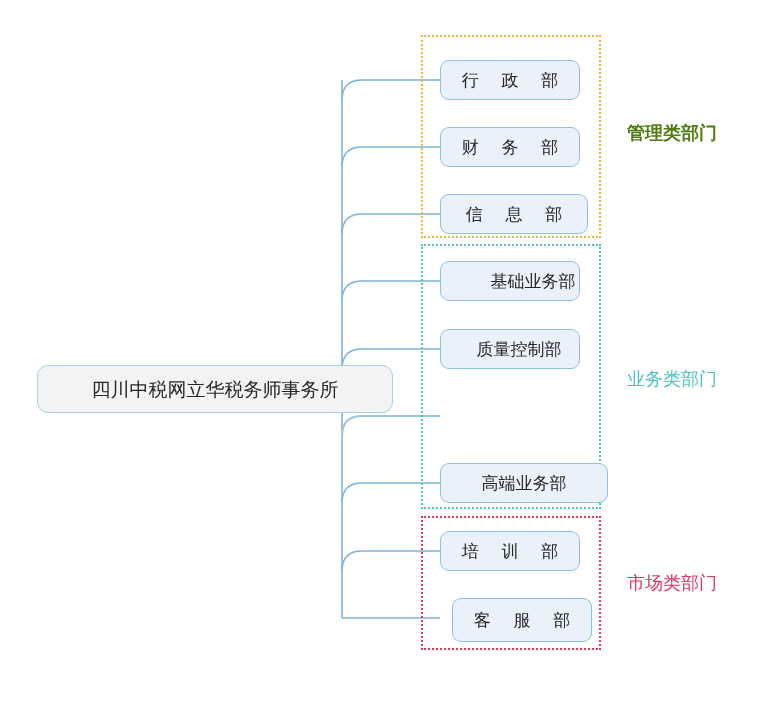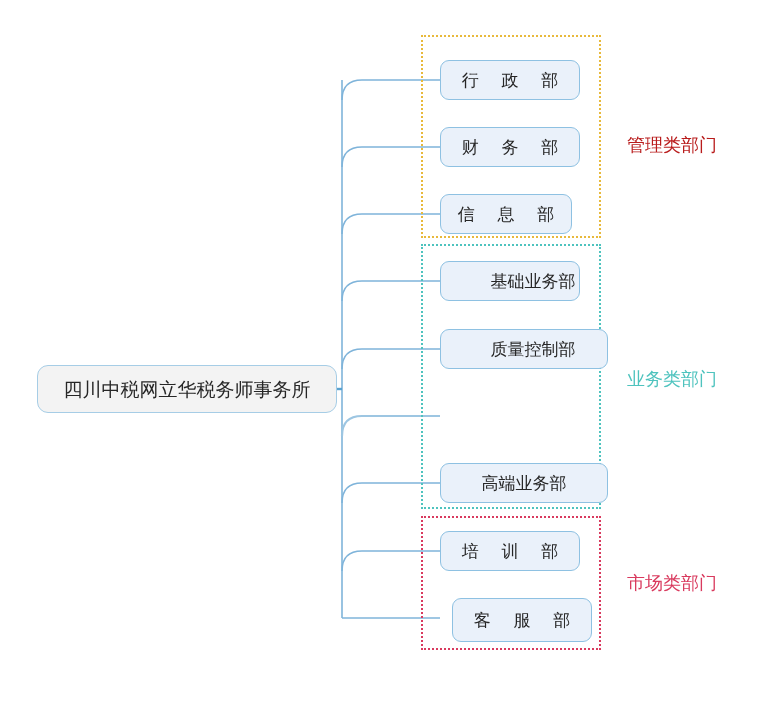--- a/index.html
+++ b/index.html
@@ -61,21 +61,21 @@
   }
 
   .root-node {
     position: absolute;
     box-sizing: border-box;
     display: flex;
     align-items: center;
     justify-content: center;
     left: 37px;
     top: 365px;
-    width: 300px;
+    width: 356px;
     height: 48px;
     border-radius: 11px;
     background: #f3f3f3;
     border: 1.3px solid #a6cde6;
     color: #262626;
     font-size: 19px;
     line-height: 1;
     white-space: nowrap;
   }
 
@@ -110,26 +110,26 @@
   </svg>
 
   <div class="group-box" style="left:421px; top:35px; width:180px; height:203px; border:2px dotted #e8b93c;"></div>
   <div class="group-box" style="left:421px; top:244px; width:180px; height:265px; border:2px dotted #4ec3be;"></div>
   <div class="group-box" style="left:421px; top:516px; width:180px; height:134px; border:2px dotted #d93a5e;"></div>
 
   <div class="root-node">四川中税网立华税务师事务所</div>
 
   <div class="node spaced" style="left:440px; top:60px; width:140px; height:40px;">行 政 部</div>
   <div class="node spaced" style="left:440px; top:127px; width:140px; height:40px;">财 务 部</div>
-  <div class="node spaced" style="left:440px; top:194px; width:132px; height:40px;">信 息 部</div>
+  <div class="node spaced" style="left:440px; top:194px; width:148px; height:40px;">信 息 部</div>
 
   <div class="node" style="left:440px; top:261px; width:140px; height:40px;padding-left:46px;">基础业务部</div>
-  <div class="node" style="left:440px; top:329px; width:168px; height:40px;padding-left:18px;">质量控制部</div>
+  <div class="node" style="left:440px; top:329px; width:140px; height:40px;padding-left:18px;">质量控制部</div>
   <div class="node" style="left:440px; top:463px; width:168px; height:40px;">高端业务部</div>
 
   <div class="node spaced" style="left:440px; top:531px; width:140px; height:40px;">培 训 部</div>
   <div class="node spaced" style="left:428px; top:598px; width:140px; height:44px;margin-left:24px;">客 服 部</div>
 
-  <div class="group-label" style="left:627px; top:136px; color:#b91c1c;">管理类部门</div>
+  <div class="group-label" style="left:627px; top:124px; color:#4d7c0f;font-weight:bold;">管理类部门</div>
   <div class="group-label" style="left:627px; top:370px; color:#4ec3be;">业务类部门</div>
   <div class="group-label" style="left:627px; top:574px; color:#d93a5e;">市场类部门</div>
 
 </div>
 
 </body></html>

